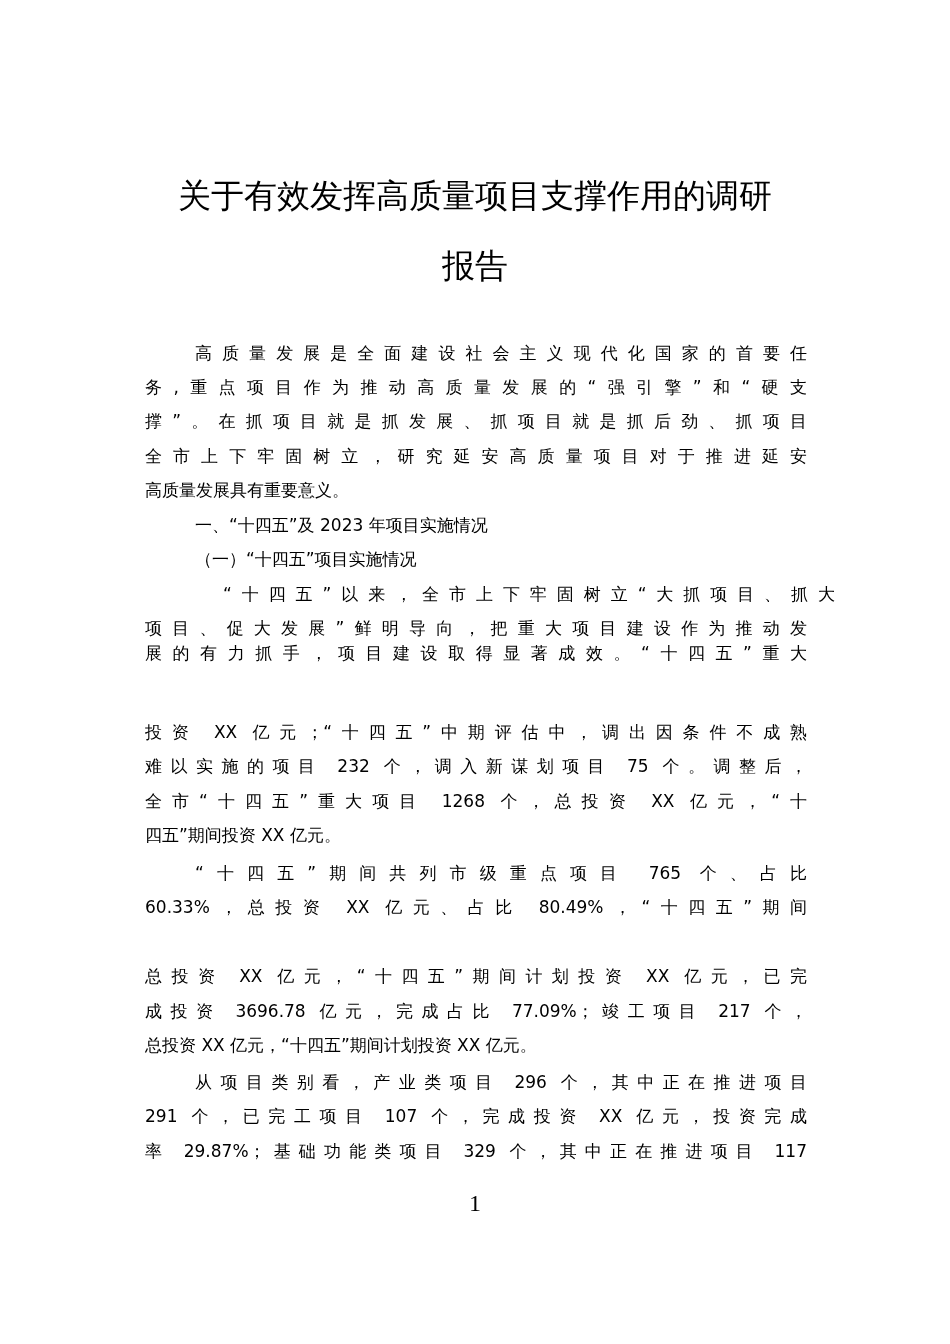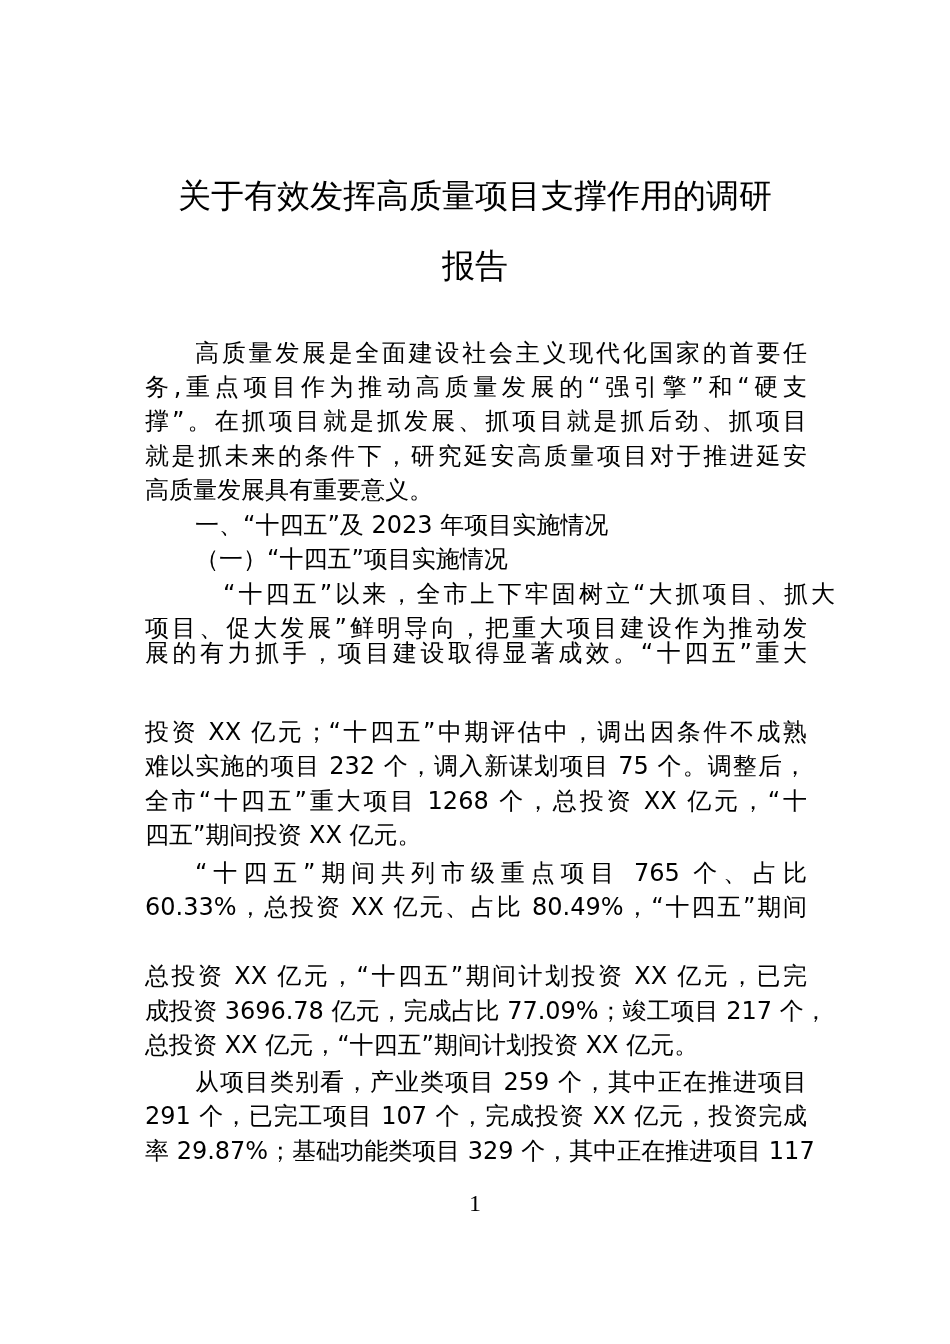--- a/index.html
+++ b/index.html
@@ -28,21 +28,21 @@
       text-align: center;
       font-size: 33px;
       line-height: 40px;
       white-space: nowrap;
       letter-spacing: 0px;
     }
     .body-line {
       position: absolute;
       left: 145px;
       width: 662px;
-      font-size: 24px;
+      font-size: 17px;
       line-height: 34px;
       white-space: nowrap;
       text-align: justify;
       text-align-last: justify;
     }
     .body-line.last {
       text-align-last: left;
     }
     .body-line.indent {
       left: 195px;
@@ -63,39 +63,39 @@
 <body>
 
 <div class="page">
 
   <div class="title-line" style="top:176px;">关于有效发挥高质量项目支撑作用的调研</div>
   <div class="title-line" style="top:246px;">报告</div>
 
   <div class="body-line indent" style="top:336px;">高质量发展是全面建设社会主义现代化国家的首要任</div>
   <div class="body-line" style="top:370px;">务,重点项目作为推动高质量发展的“强引擎”和“硬支</div>
   <div class="body-line" style="top:404px;">撑”。在抓项目就是抓发展、抓项目就是抓后劲、抓项目</div>
-  <div class="body-line" style="top:439px;">就是抓未来的条件下，研究延安高质量项目对于推进延安</div>
+  <div class="body-line" style="top:439px;">全市上下牢固树立，研究延安高质量项目对于推进延安</div>
   <div class="body-line last" style="top:473px;">高质量发展具有重要意义。</div>
 
   <div class="body-line indent last" style="top:508px;">一、“十四五”及 2023 年项目实施情况</div>
 
   <div class="body-line indent last" style="top:542px;">（一）“十四五”项目实施情况</div>
 
   <div class="body-line indent" style="top:577px;margin-left:28px;">“十四五”以来，全市上下牢固树立“大抓项目、抓大</div>
   <div class="body-line" style="top:611px;">项目、促大发展”鲜明导向，把重大项目建设作为推动发</div>
   <div class="body-line" style="top:636px;">展的有力抓手，项目建设取得显著成效。“十四五”重大</div>
   <div class="body-line" style="top:715px;">投资 XX 亿元；“十四五”中期评估中，调出因条件不成熟</div>
   <div class="body-line" style="top:749px;">难以实施的项目 232 个，调入新谋划项目 75 个。调整后，</div>
   <div class="body-line" style="top:784px;">全市“十四五”重大项目 1268 个，总投资 XX 亿元，“十</div>
   <div class="body-line last" style="top:818px;">四五”期间投资 XX 亿元。</div>
 
   <div class="body-line indent" style="top:856px;">“十四五”期间共列市级重点项目 765 个、占比</div>
   <div class="body-line" style="top:890px;">60.33%，总投资 XX 亿元、占比 80.49%，“十四五”期间</div>
   <div class="body-line" style="top:959px;">总投资 XX 亿元，“十四五”期间计划投资 XX 亿元，已完</div>
   <div class="body-line" style="top:994px;">成投资 3696.78 亿元，完成占比 77.09%；竣工项目 217 个，</div>
   <div class="body-line last" style="top:1028px;">总投资 XX 亿元，“十四五”期间计划投资 XX 亿元。</div>
 
-  <div class="body-line indent" style="top:1065px;">从项目类别看，产业类项目 259 个，其中正在推进项目</div>
+  <div class="body-line indent" style="top:1065px;">从项目类别看，产业类项目 296 个，其中正在推进项目</div>
   <div class="body-line" style="top:1099px;">291 个，已完工项目 107 个，完成投资 XX 亿元，投资完成</div>
   <div class="body-line" style="top:1134px;">率 29.87%；基础功能类项目 329 个，其中正在推进项目 117</div>
 
   <div class="page-number">1</div>
 </div>
 
 </body></html>

